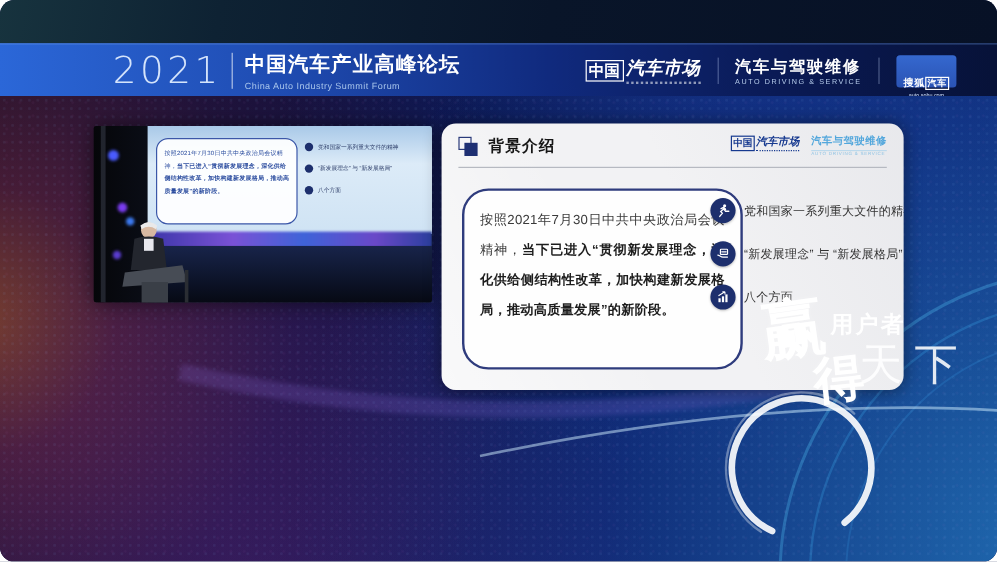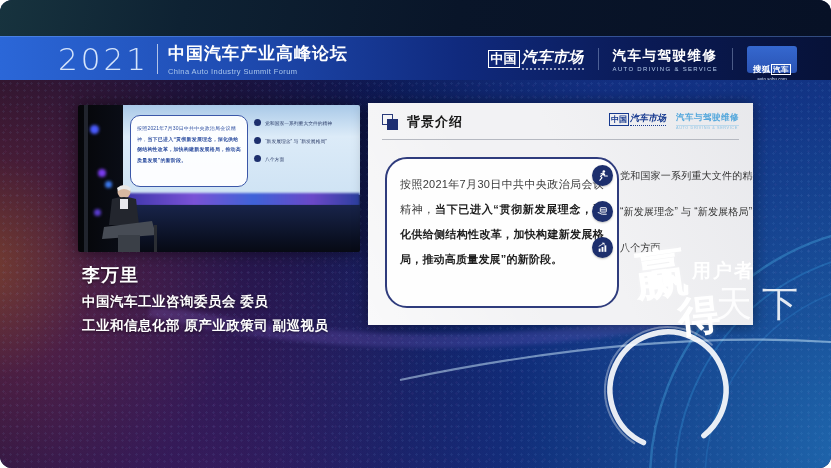--- a/index.html
+++ b/index.html
@@ -4,21 +4,21 @@
 <style>
   * { margin:0; padding:0; box-sizing:border-box; }
   html,body { background:#fff; font-family:"Liberation Sans","DejaVu Sans",sans-serif; }
   .frame { position:relative; width:831px; height:468px; border-radius:12px; overflow:hidden; background:#0a1240; }
 
   
   .header-top { position:absolute; left:0; top:0; width:831px; height:36px;
     background:linear-gradient(100deg,#17333e 0%,#0e2233 22%,#091529 55%,#071126 100%); }
   .header-band { position:absolute; left:0; top:36px; width:831px; height:44px;
     background:linear-gradient(90deg,#2b67d8 0%,#1f4cb2 28%,#102a7e 55%,#0a1a55 78%,#071238 100%);
-    border-top:1px solid rgba(130,180,255,.35); display:flex; align-items:center; }
+    border-top:1px solid rgba(130,180,255,.35); display:flex; align-items:center;padding-left:36px; }
   .brand { display:flex; align-items:center; margin-left:58px; }
   .year { font-size:31px; font-weight:200; color:#d5e4fb; letter-spacing:3px; font-family:"DejaVu Sans",sans-serif; }
   .brand-div { width:1px; height:30px; background:rgba(255,255,255,.65); margin:0 10px 0 8px; }
   .brand-text .t1 { font-size:17px; font-weight:bold; color:#fff; letter-spacing:1px; }
   .brand-text .t2 { font-size:7.5px; color:#a9c6ec; margin-top:2px; letter-spacing:.4px; }
   .header-logos { position:absolute; right:34px; top:0; height:44px; display:flex; align-items:center; gap:14px; }
   .hl-div { width:1px; height:22px; background:rgba(200,220,255,.35); }
   .logo-cm { display:flex; align-items:center; color:#fff; font-weight:bold; }
   .logo-cm .boxed { border:1.5px solid #fff; padding:0 2px; font-size:13px; line-height:16px; margin-right:2px; }
   .logo-cm .rest { font-size:15px; font-style:italic; letter-spacing:.5px; border-bottom:2px dotted rgba(255,255,255,.55); padding-bottom:1px; }
@@ -63,21 +63,21 @@
   .v-blabel { font-size:4.8px; color:#2a3a66; white-space:nowrap; overflow:hidden; }
   .v-light { position:absolute; border-radius:50%; filter:blur(1.5px); }
   .v-truss { position:absolute; left:6px; top:0; width:4px; height:147px; background:rgba(60,65,80,.5); }
 
   
   .speaker-info { position:absolute; left:82px; top:183px; color:#fff; text-shadow:0 1px 3px rgba(0,0,0,.6); }
   .speaker-info .name { font-size:18px; font-weight:bold; letter-spacing:1px; }
   .speaker-info .line { font-size:13.5px; font-weight:bold; margin-top:6px; letter-spacing:.5px; }
 
   
-  .slide { position:absolute; left:368px; top:23px; width:385px; height:222px; background:#f2f2f4; border-radius:0;
+  .slide { position:absolute; left:368px; top:23px; width:385px; height:222px; background:#f2f2f4; border-radius:12px;
     box-shadow:0 0 14px rgba(0,0,0,.45); overflow:hidden; }
   .slide::before { content:""; position:absolute; inset:0;
     background:linear-gradient(62deg, rgba(255,255,255,.55) 0%, transparent 38%),
                linear-gradient(245deg, rgba(160,165,180,.12) 0%, transparent 45%); }
   .s-head { position:absolute; left:14px; top:10px; display:flex; align-items:center; }
   .s-ico { position:relative; width:17px; height:17px; margin-right:8px; }
   .s-ico .sq1 { position:absolute; left:0; top:0; width:11px; height:11px; border:1px solid #2a3a7a; }
   .s-ico .sq2 { position:absolute; left:5px; top:5px; width:11px; height:11px; background:#1e2f72; }
   .s-title { font-size:13px; font-weight:bold; color:#161616; letter-spacing:1px; }
   .s-logos { position:absolute; right:14px; top:9px; display:flex; align-items:flex-start; gap:10px; }
@@ -186,25 +186,20 @@
         <circle cx="30" cy="9" r="6.5" fill="#d8b9a2"></circle>
         <path d="M23 5 Q 30 -1 37 5 L36 8 Q 30 4 24 8 Z" fill="#e9e9e9"></path>
         <path d="M18 16 Q 30 12 42 16 L45 42 L15 42 Z" fill="#23262e"></path>
         <rect x="26" y="16" width="8" height="10" fill="#e8e8ee"></rect>
         <polygon points="10,44 58,38 62,52 8,56" fill="#474c55"></polygon>
         <rect x="24" y="52" width="22" height="18" fill="#3a3f47"></rect>
         <rect x="60" y="42" width="3" height="28" fill="#2a2d33"></rect>
       </svg>
     </div>
 
-    <div class="speaker-info">
-      <div class="name">李万里</div>
-      <div class="line">中国汽车工业咨询委员会 委员</div>
-      <div class="line">工业和信息化部 原产业政策司 副巡视员</div>
-    </div>
 
     <div class="slide">
       <div class="s-head">
         <span class="s-ico">
             <span class="sq1"></span>
             <span class="sq2"></span>
           </span>
         <span class="s-title">背景介绍</span>
       </div>
       <div class="s-logos">

